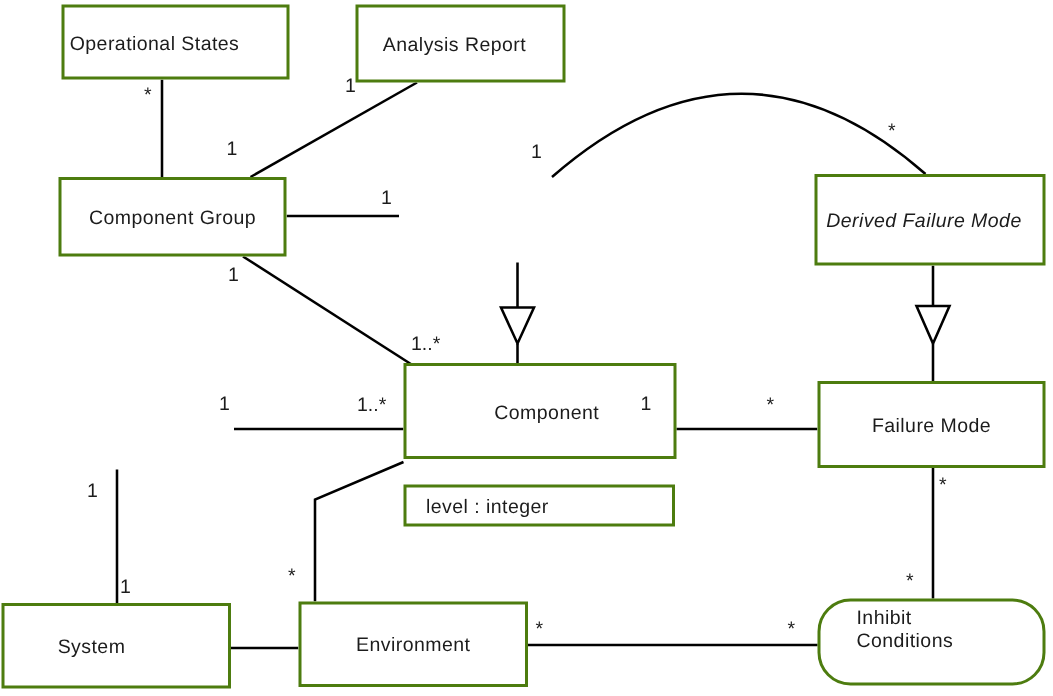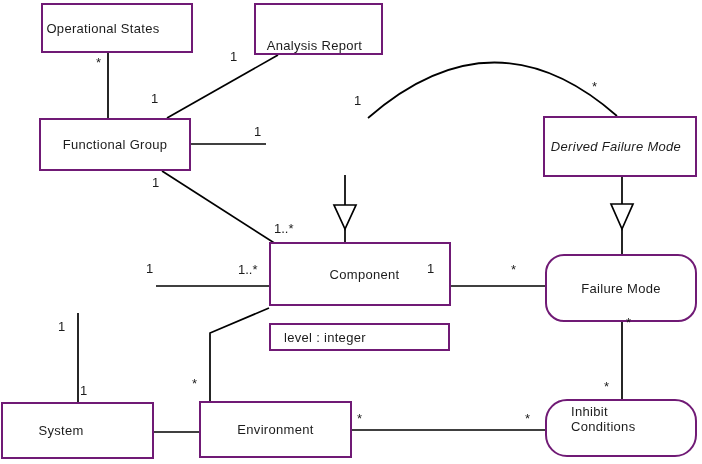--- a/index.html
+++ b/index.html
@@ -4,33 +4,33 @@
 <style>
   html,body{margin:0;padding:0;background:#fff;}
   .canvas{
     position:relative;width:702px;height:464px;background:#ffffff;overflow:hidden;
     font-family:"Liberation Sans",sans-serif;color:#1c1c1c;
   }
   .edges{position:absolute;left:0;top:0;}
   .edges path,.edges polyline{fill:none;stroke:#000;stroke-width:1.7;}
   .edges polygon{fill:#fff;stroke:#000;stroke-width:1.7;}
   .uml-box{
-    position:absolute;box-sizing:border-box;background:#fff;border:2px solid #701a75;
+    position:absolute;box-sizing:border-box;background:#fff;border:2px solid #4d7c0f;
     display:flex;align-items:center;justify-content:center;
     font-size:13px;letter-spacing:0.3px;white-space:nowrap;
   }
   .b-os  {left:41px; top:3px;  width:152px;height:50px;padding-right:28px;}
-  .b-ar  {left:254px;top:3px;  width:129px;height:52px;padding-right:8px;align-items:flex-end;}
+  .b-ar  {left:237px;top:3px;  width:140px;height:52px;padding-right:8px;}
   .b-fg  {left:39px; top:118px;width:152px;height:53px;}
   .b-dc  {left:266px;top:118px;width:154px;height:57px;padding-right:16px;}
   .b-dfm {left:543px;top:116px;width:154px;height:61px;padding-right:8px;font-style:italic;}
   .b-pl  {left:2px;  top:254px;width:154px;height:59px;padding-right:37px;}
   .b-cmp {left:269px;top:242px;width:182px;height:64px;padding-left:9px;}
   .b-attr{left:269px;top:323px;width:181px;height:28px;justify-content:flex-start;padding-left:13px;}
-  .b-fm  {left:545px;top:254px;width:152px;height:68px;border-radius:19px;}
+  .b-fm  {left:545px;top:254px;width:152px;height:58px;}
   .b-sys {left:1px;  top:402px;width:153px;height:57px;padding-right:33px;}
   .b-env {left:199px;top:401px;width:153px;height:57px;}
   .b-ic  {left:545px;top:399px;width:152px;height:58px;align-items:flex-start;justify-content:flex-start;padding:3px 0 0 24px;border-radius:22px;}
   .pre{white-space:pre-line;line-height:1.18;}
   .mult{
     position:absolute;font-size:13px;line-height:1;letter-spacing:0;
     color:#1c1c1c;white-space:nowrap;
   }
 </style>
 </head>
@@ -57,21 +57,21 @@
     <path d="M352,430 L545,430"></path>
   </svg>
 
   <div class="uml-box b-os">
       <span>Operational States</span>
     </div>
   <div class="uml-box b-ar">
       <span>Analysis Report</span>
     </div>
   <div class="uml-box b-fg">
-      <span>Functional Group</span>
+      <span>Component Group</span>
     </div>
   <div class="uml-box b-dfm">
       <span>Derived Failure Mode</span>
     </div>
   <div class="uml-box b-cmp">
       <span>Component</span>
     </div>
   <div class="uml-box b-attr">
       <span>level : integer</span>
     </div>

